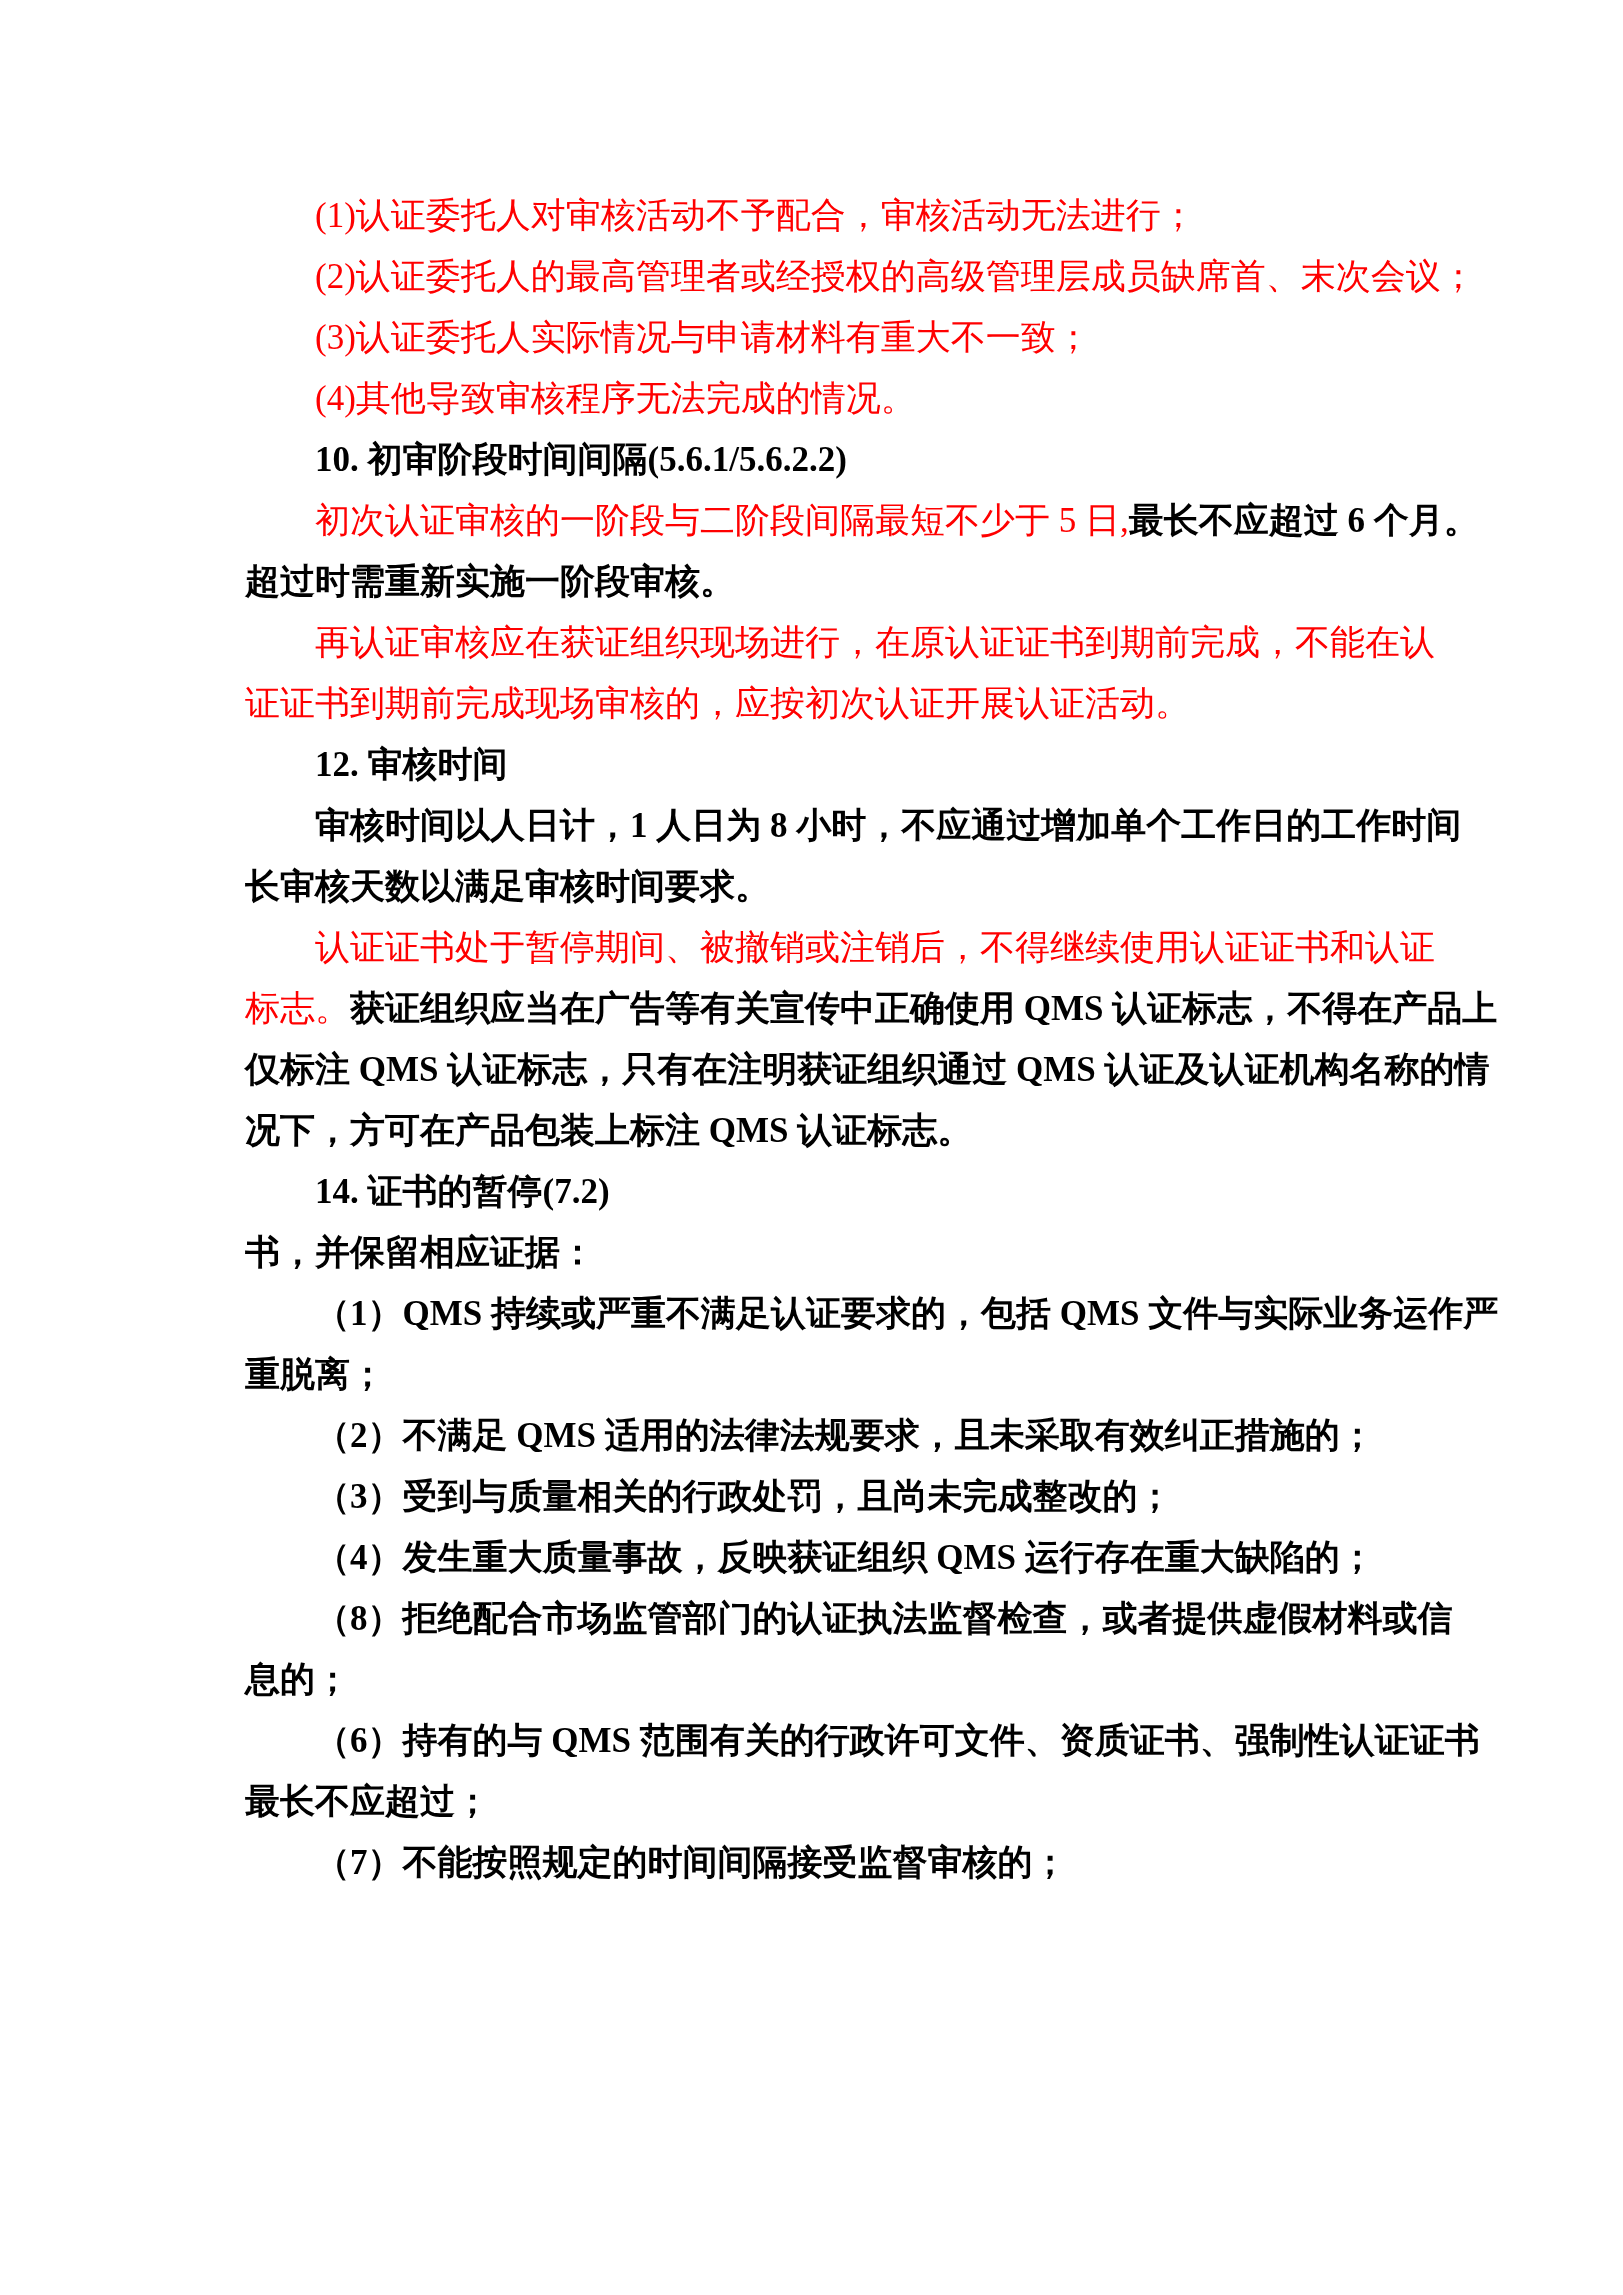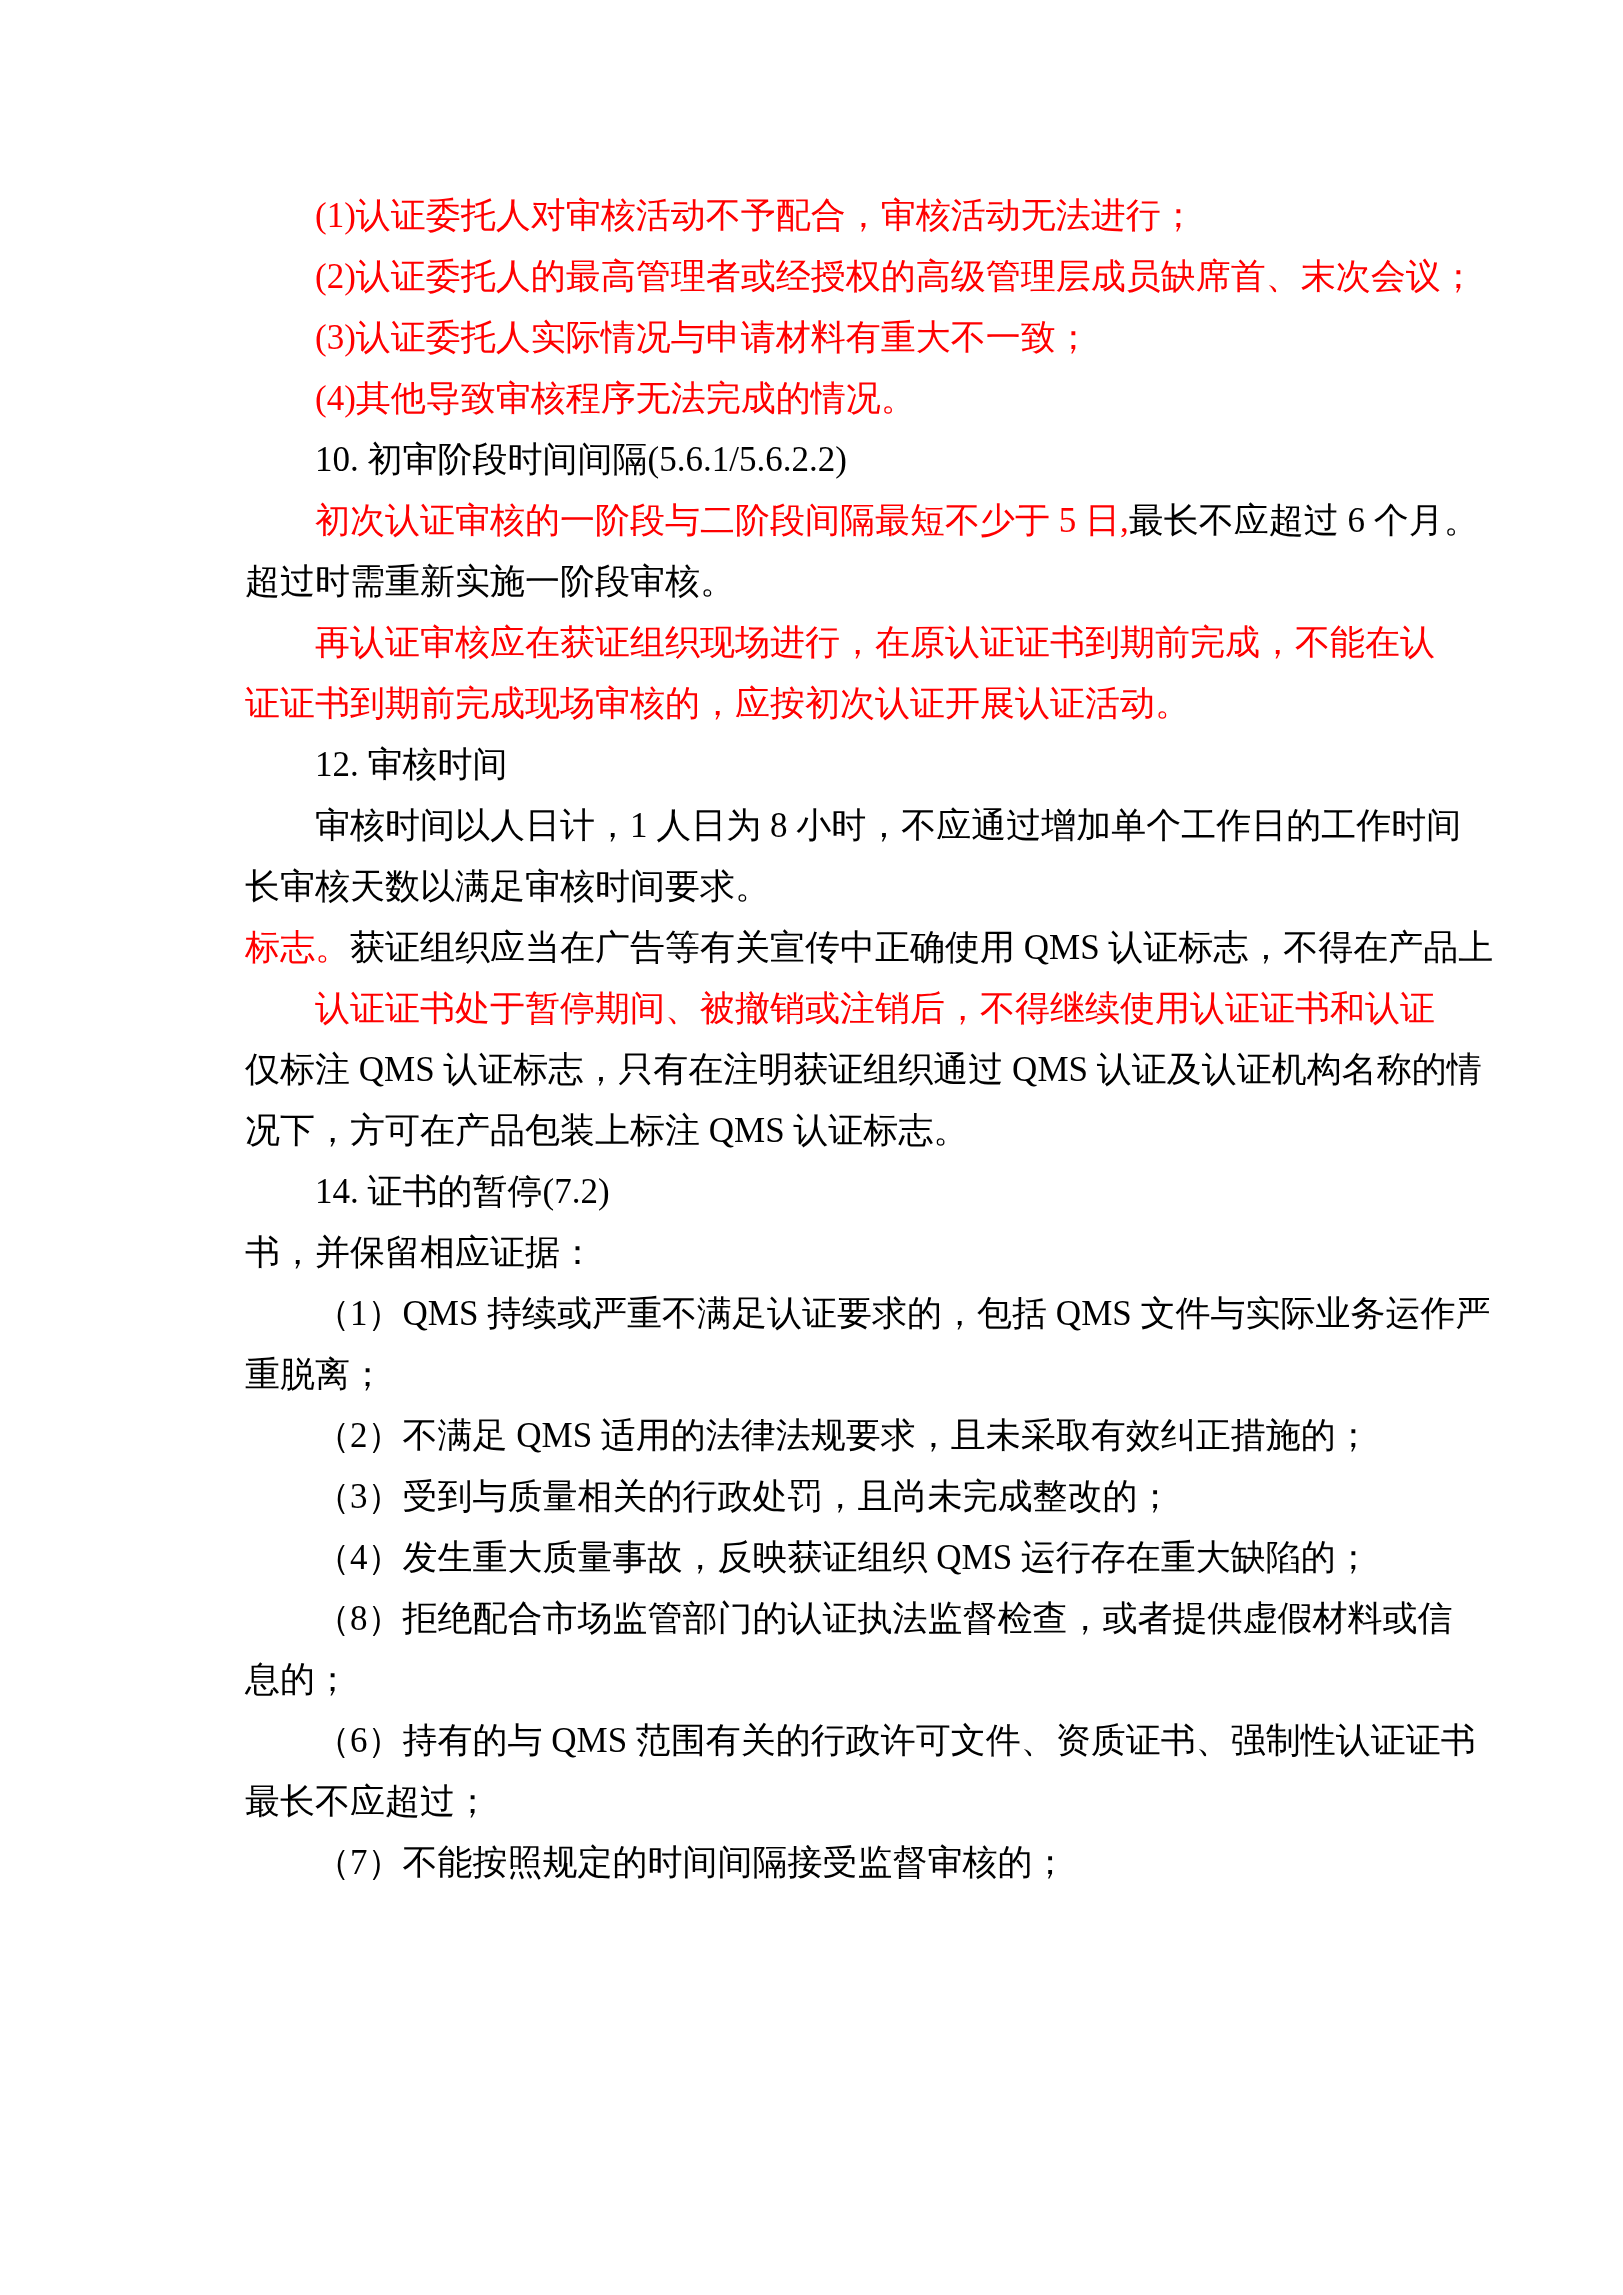--- a/index.html
+++ b/index.html
@@ -29,21 +29,21 @@
     line-height: 61px;
     height: 61px;
     color: #000000;
     letter-spacing: 0;
   }
   .line.indent {
     padding-left: 70px;
   }
   .seg.black {
     color: #000000;
-    font-weight: normal;
+    font-weight: bold;
   }
   .seg.red {
     color: #ff0000;
     font-weight: normal;
   }
 </style>
 </head>
 <body>
 
 <div class="page">
@@ -53,22 +53,22 @@
       <div class="line indent"><span class="seg red">(3)认证委托人实际情况与申请材料有重大不一致；</span></div>
       <div class="line indent"><span class="seg red">(4)其他导致审核程序无法完成的情况。</span></div>
       <div class="line indent"><span class="seg black">10. 初审阶段时间间隔(5.6.1/5.6.2.2)</span></div>
       <div class="line indent"><span class="seg red">初次认证审核的一阶段与二阶段间隔最短不少于 5 日,</span><span class="seg black">最长不应超过 6 个月。</span></div>
       <div class="line"><span class="seg black">超过时需重新实施一阶段审核。</span></div>
       <div class="line indent"><span class="seg red">再认证审核应在获证组织现场进行，在原认证证书到期前完成，不能在认</span></div>
       <div class="line"><span class="seg red">证证书到期前完成现场审核的，应按初次认证开展认证活动。</span></div>
       <div class="line indent"><span class="seg black">12. 审核时间</span></div>
       <div class="line indent"><span class="seg black">审核时间以人日计，1 人日为 8 小时，不应通过增加单个工作日的工作时间</span></div>
       <div class="line"><span class="seg black">长审核天数以满足审核时间要求。</span></div>
+      <div class="line indent"><span class="seg red">认证证书处于暂停期间、被撤销或注销后，不得继续使用认证证书和认证</span></div>
       <div class="line"><span class="seg red">标志。</span><span class="seg black">获证组织应当在广告等有关宣传中正确使用 QMS 认证标志，不得在产品上</span></div>
-      <div class="line indent"><span class="seg red">认证证书处于暂停期间、被撤销或注销后，不得继续使用认证证书和认证</span></div>
       <div class="line"><span class="seg black">仅标注 QMS 认证标志，只有在注明获证组织通过 QMS 认证及认证机构名称的情</span></div>
       <div class="line"><span class="seg black">况下，方可在产品包装上标注 QMS 认证标志。</span></div>
       <div class="line indent"><span class="seg black">14. 证书的暂停(7.2)</span></div>
       <div class="line"><span class="seg black">书，并保留相应证据：</span></div>
       <div class="line indent"><span class="seg black">（1）QMS 持续或严重不满足认证要求的，包括 QMS 文件与实际业务运作严</span></div>
       <div class="line"><span class="seg black">重脱离；</span></div>
       <div class="line indent"><span class="seg black">（2）不满足 QMS 适用的法律法规要求，且未采取有效纠正措施的；</span></div>
       <div class="line indent"><span class="seg black">（3）受到与质量相关的行政处罚，且尚未完成整改的；</span></div>
       <div class="line indent"><span class="seg black">（4）发生重大质量事故，反映获证组织 QMS 运行存在重大缺陷的；</span></div>
       <div class="line indent"><span class="seg black">（8）拒绝配合市场监管部门的认证执法监督检查，或者提供虚假材料或信</span></div>

